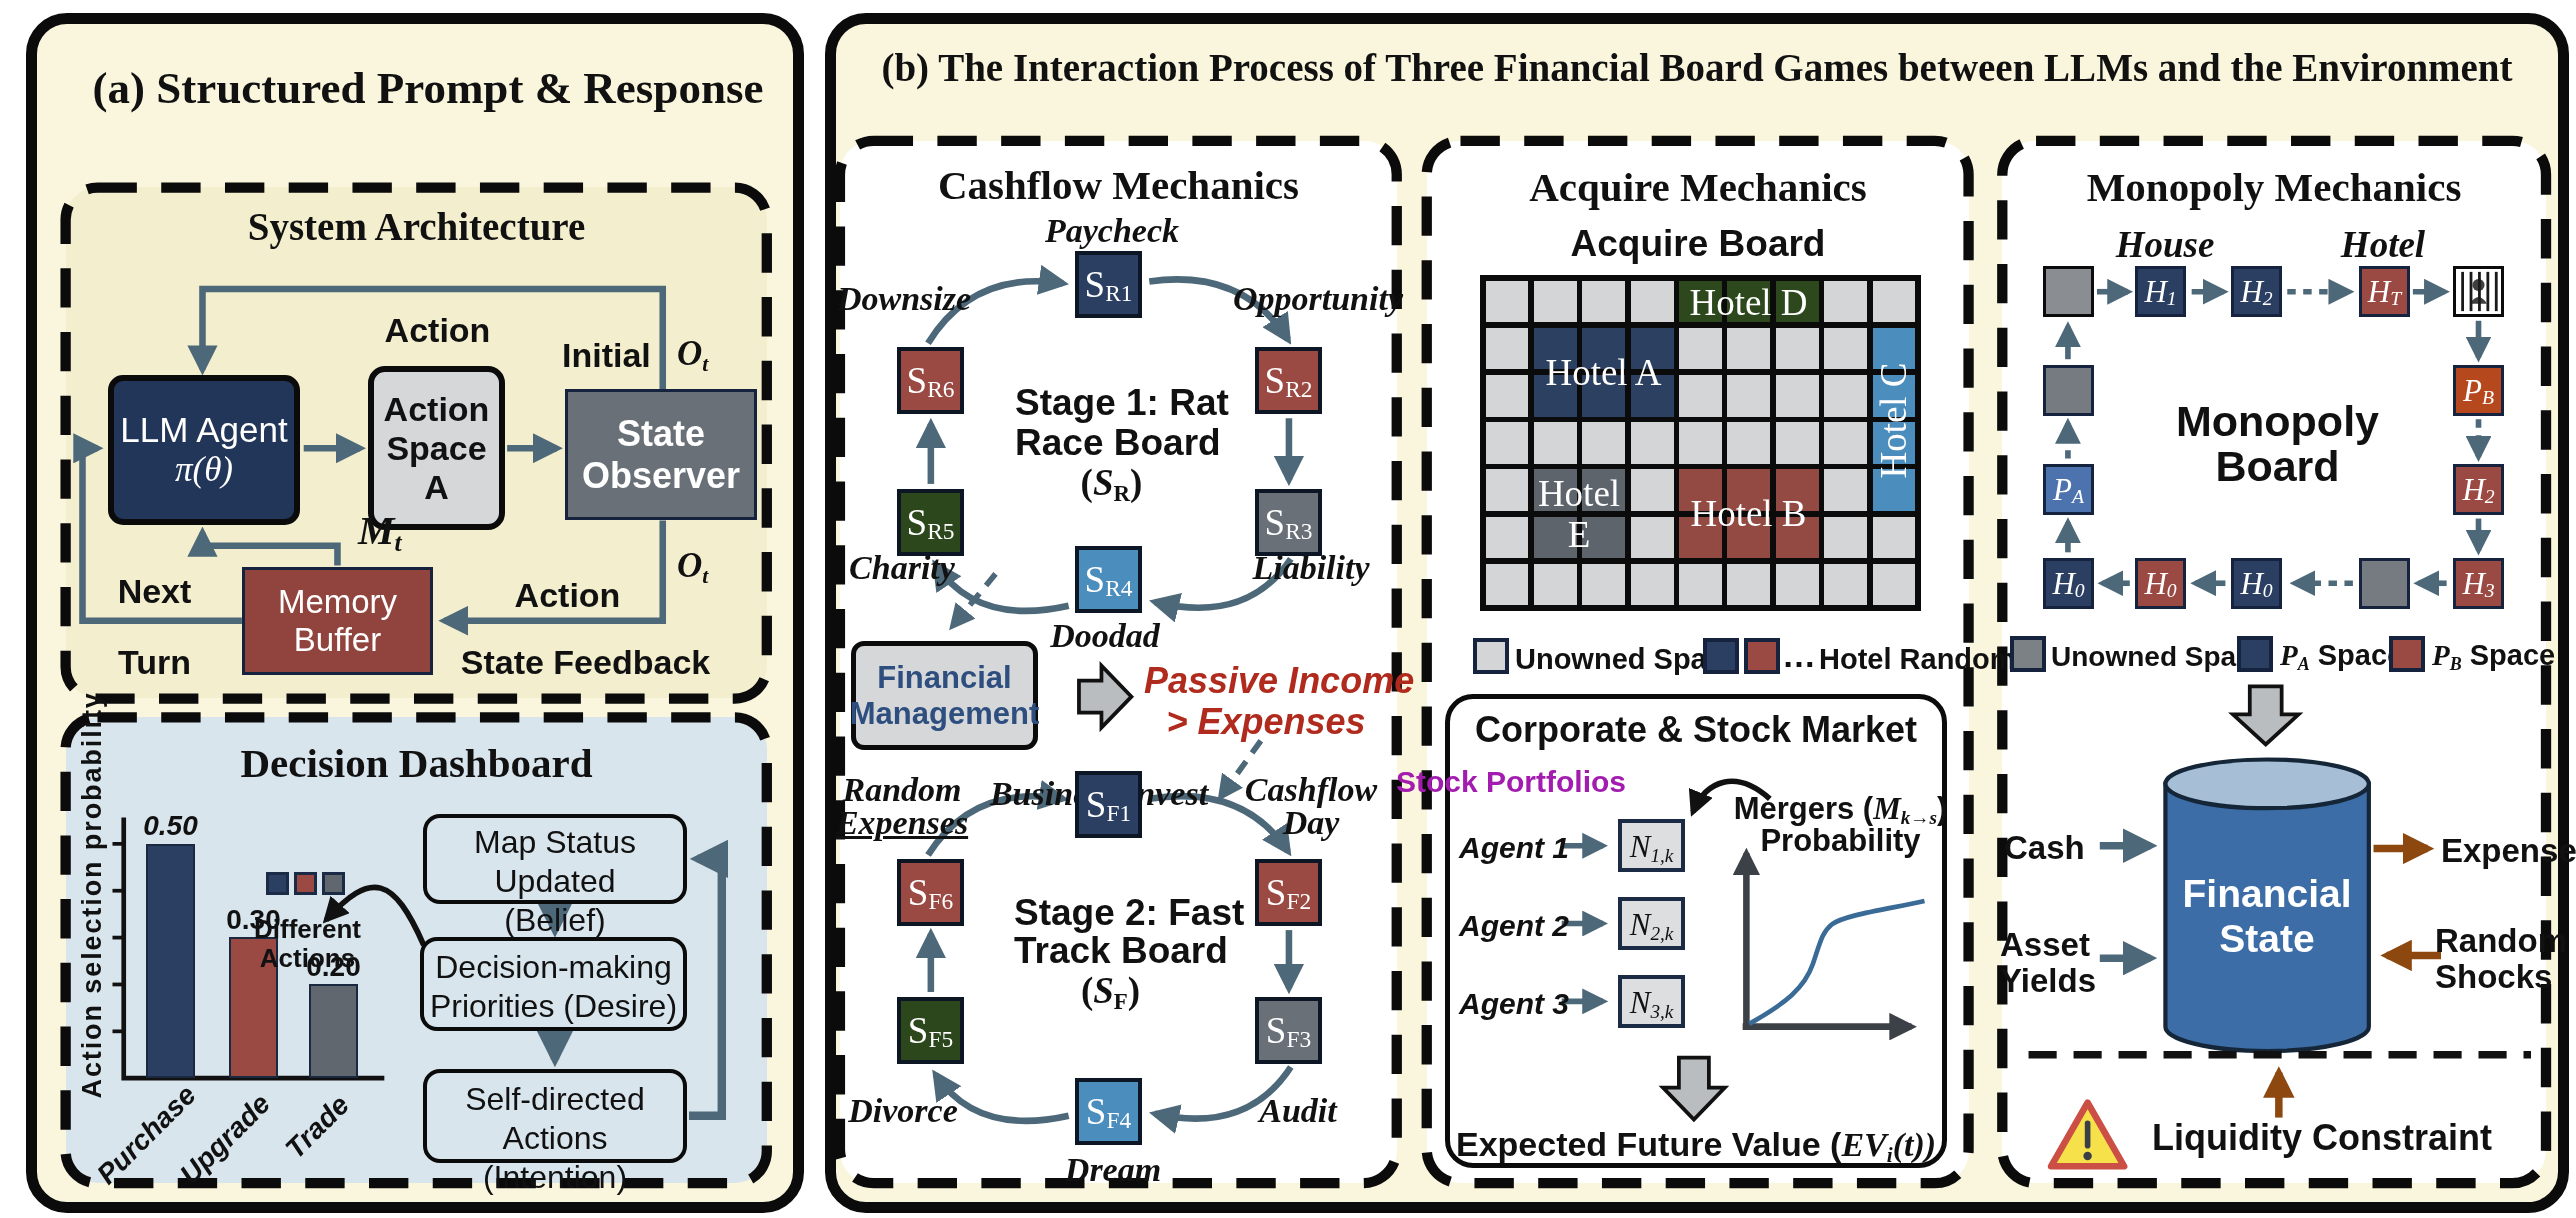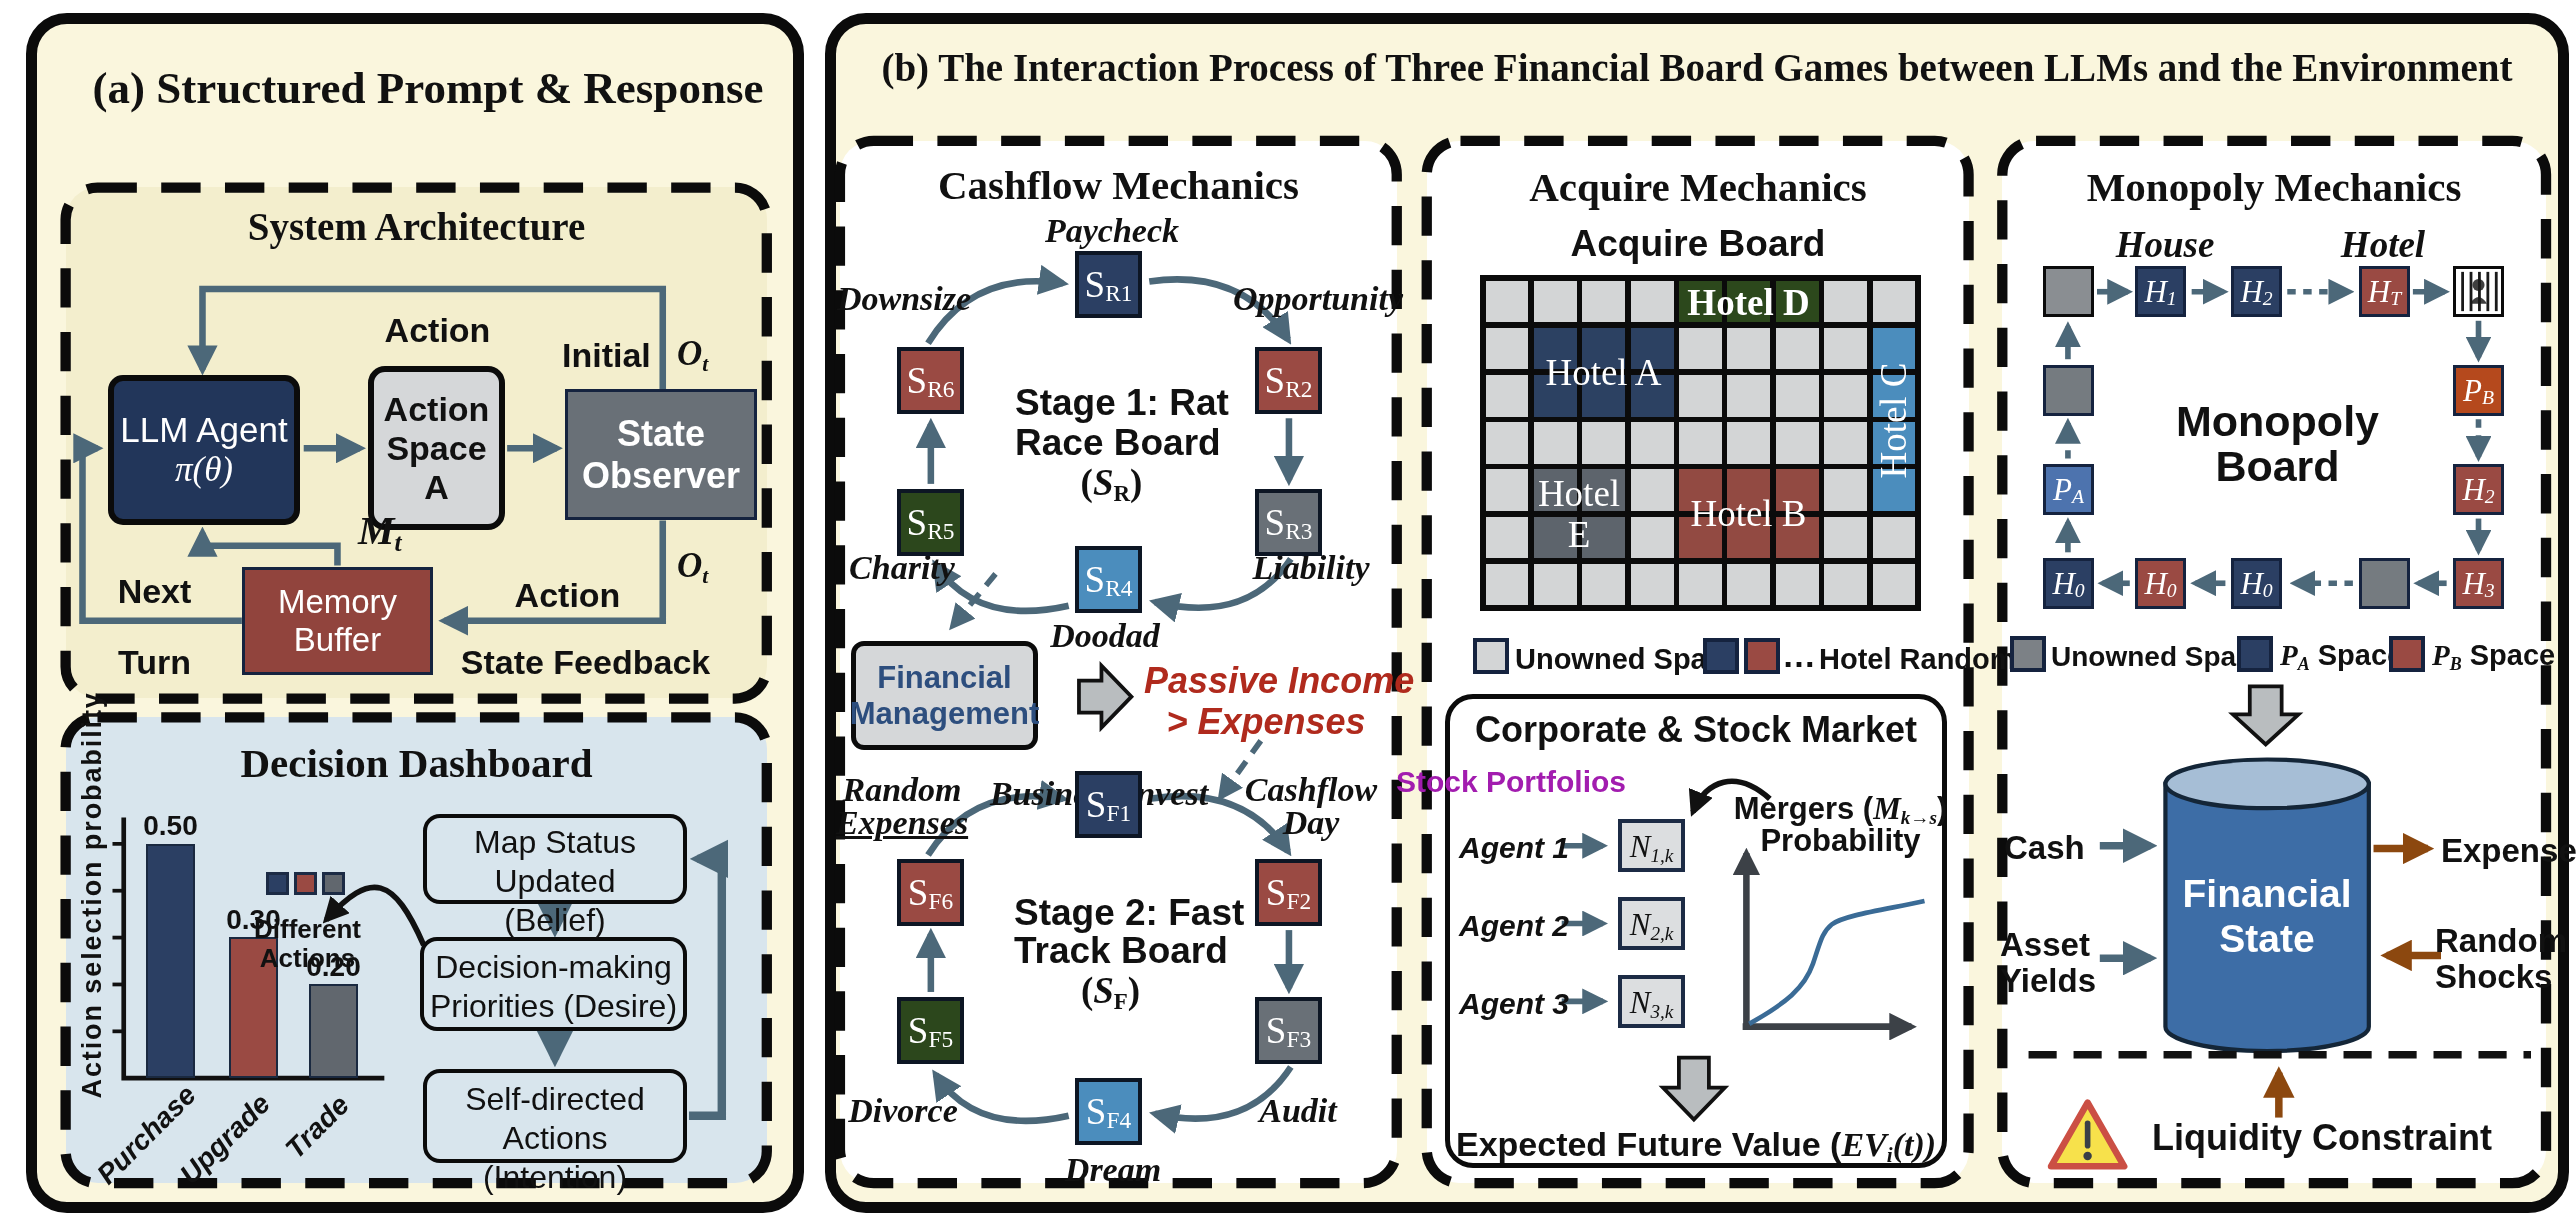--- a/index.html
+++ b/index.html
@@ -213,21 +213,21 @@
   <div class="t c sans b" style="left:459px;top:643px;width:253px;font-size:34px;color:#111;">State Feedback</div>
   <div class="t c sans b" style="left:103px;top:572px;width:103px;font-size:34px;color:#111;">Next</div>
   <div class="t c sans b" style="left:103px;top:643px;width:103px;font-size:34px;color:#111;">Turn</div>
 
   <div class="t c ser b" style="left:66px;top:739px;width:701px;font-size:41px;color:#111;">Decision Dashboard</div>
 
   <div class="t c sans b" style="left:-58px;top:933px;width:300px;font-size:27px;letter-spacing:1.9px;color:#111;transform:rotate(-90deg);">Action selection probability</div>
 
   <div id="bars-host">
       <div class="abs" style="left: 146px; top: 844px; width: 49px; height: 234px; background: rgb(43, 63, 99); border: 2.8px solid rgb(26, 41, 64); box-sizing: border-box;"></div>
-      <div class="t c sans b" style="left: 133px; top: 810px; width: 75px; font-size: 28px; color: rgb(17, 17, 17);">0.50</div>
+      <div class="t c sans b" style="left: 133px; top: 810px; width: 75px; font-size: 28px; color: rgb(17, 17, 17); font-style: italic;">0.50</div>
       <div class="t r sans b i" style="left: 58px; top: 1089px; width: 112px; font-size: 28px; color: rgb(17, 17, 17); transform: rotate(-45deg); transform-origin: 100% 0px;">Purchase</div>
       <div class="abs" style="left: 229px; top: 937px; width: 49px; height: 141px; background: rgb(154, 74, 67); border: 2.8px solid rgb(26, 41, 64); box-sizing: border-box;"></div>
       <div class="t c sans b" style="left: 216px; top: 904px; width: 75px; font-size: 28px; color: rgb(17, 17, 17);">0.30</div>
       <div class="t r sans b i" style="left: 141px; top: 1089px; width: 112px; font-size: 28px; color: rgb(17, 17, 17); transform: rotate(-45deg); transform-origin: 100% 0px;">Upgrade</div>
       <div class="abs" style="left: 309px; top: 984px; width: 49px; height: 94px; background: rgb(97, 103, 110); border: 2.8px solid rgb(26, 41, 64); box-sizing: border-box;"></div>
       <div class="t c sans b" style="left: 296px; top: 951px; width: 75px; font-size: 28px; color: rgb(17, 17, 17);">0.20</div>
       <div class="t r sans b i" style="left: 221px; top: 1089px; width: 112px; font-size: 28px; color: rgb(17, 17, 17); transform: rotate(-45deg); transform-origin: 100% 0px;">Trade</div>
     </div>
 
   <div id="legend-host">
@@ -351,21 +351,21 @@
       <div class="acq-cell" style="background: rgb(211, 213, 214);"></div>
       <div class="acq-cell" style="background: rgb(211, 213, 214);"></div>
       <div class="acq-cell" style="background: rgb(211, 213, 214);"></div>
       <div class="acq-cell" style="background: rgb(211, 213, 214);"></div>
       <div class="acq-cell" style="background: rgb(211, 213, 214);"></div>
       <div class="acq-cell" style="background: rgb(211, 213, 214);"></div>
       <div class="acq-cell" style="background: rgb(211, 213, 214);"></div>
       <div class="acq-cell" style="background: rgb(211, 213, 214);"></div>
     </div>
 
-  <div class="t c ser w" style="left:1655px;top:281px;width:187px;font-size:37px;font-weight:bold;">Hotel D</div>
+  <div class="t c ser w" style="left:1655px;top:281px;width:187px;font-size:37px;">Hotel D</div>
   <div class="t c ser w" style="left:1510px;top:351px;width:187px;font-size:37px;">Hotel A</div>
   <div class="t c ser w" style="left:1655px;top:492px;width:187px;font-size:37px;">Hotel B</div>
   <div class="t c ser w" style="left:1523px;top:472px;width:112px;font-size:37px;">Hotel</div>
   <div class="t c ser w" style="left:1523px;top:513px;width:112px;font-size:37px;">E</div>
   <div class="t c ser w" style="left:1814px;top:399px;width:159px;font-size:37px;transform:rotate(-90deg);">Hotel C</div>
 
   <div class="sw" style="left:1473px;top:638px;width:36px;height:36px;background:#d3d5d6;"></div>
   <div class="t sans b" style="left:1515px;top:643px;font-size:29px;color:#111;">Unowned Space</div>
   <div class="sw bg-navy" style="left:1703px;top:638px;width:36px;height:36px;"></div>
   <div class="sw bg-maroon" style="left:1744px;top:638px;width:36px;height:36px;"></div>

